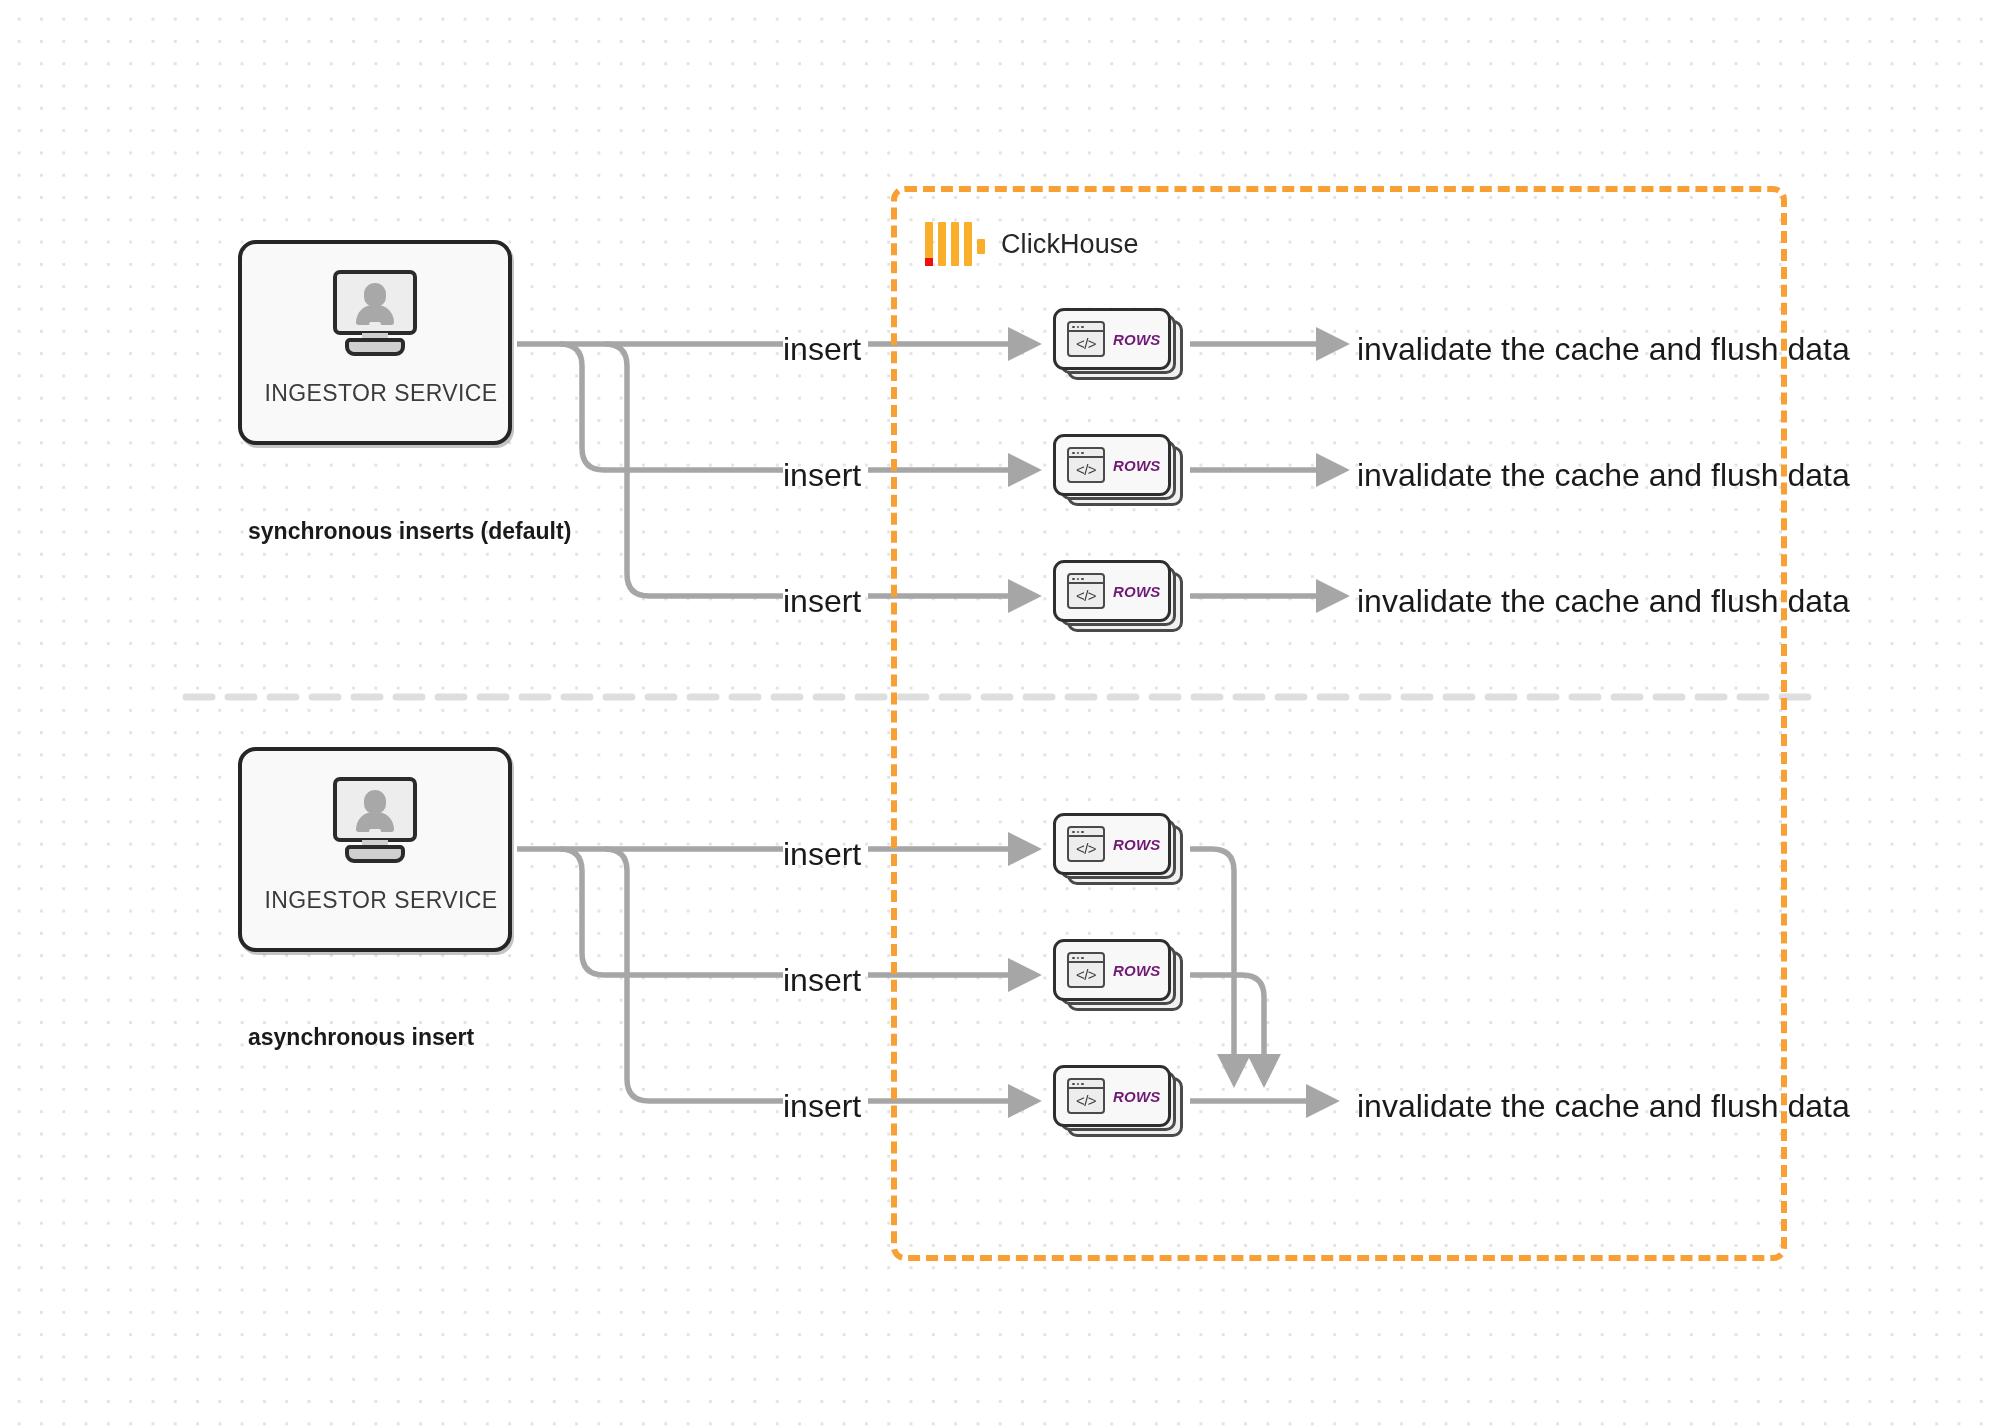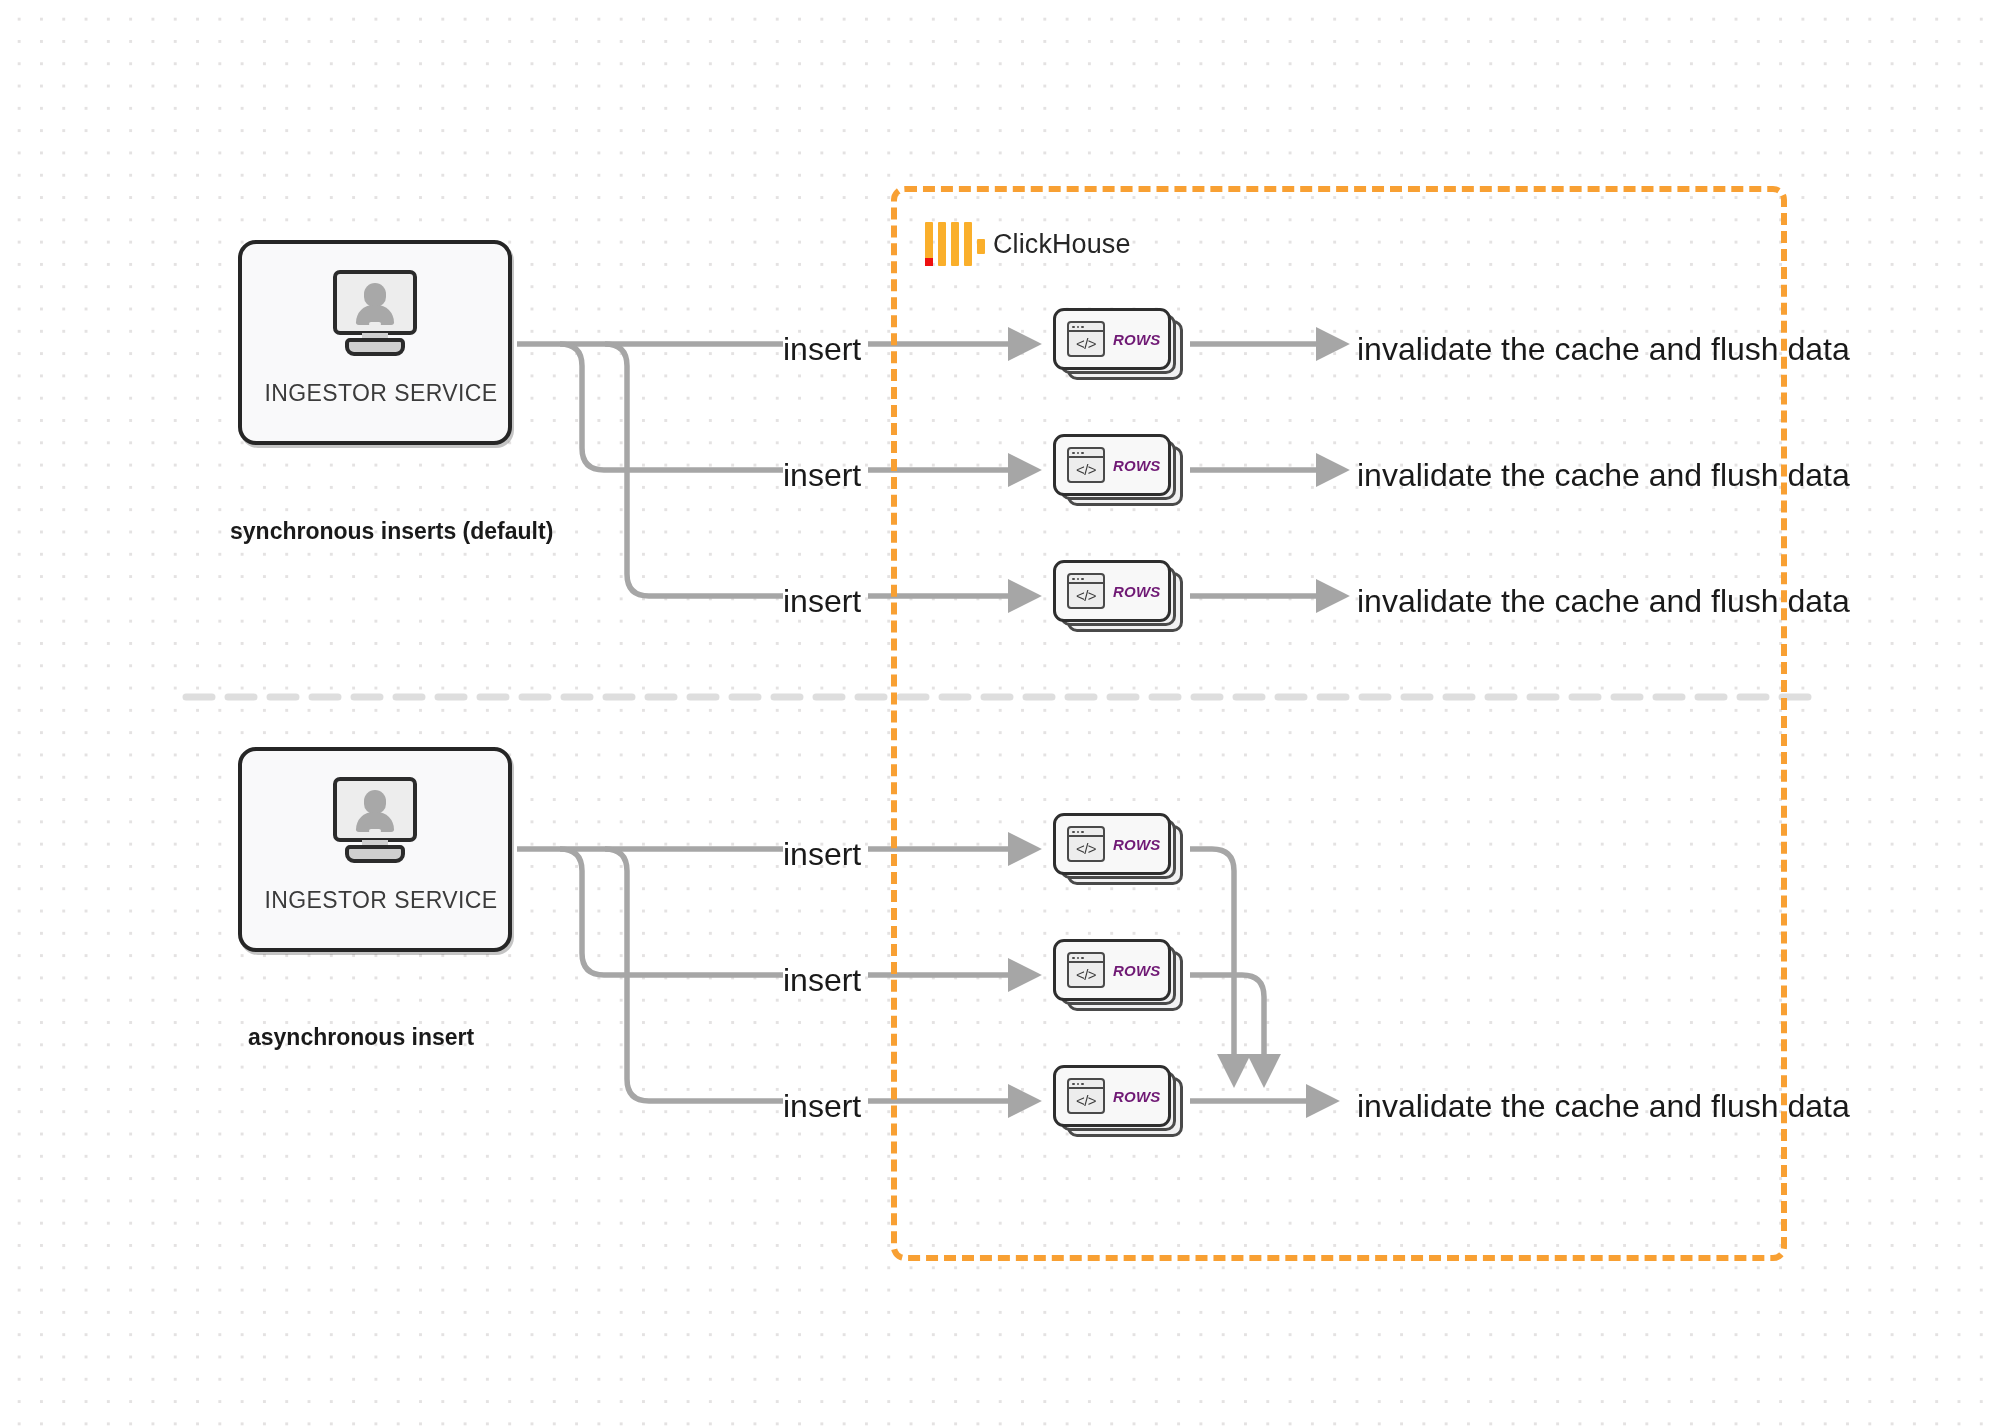--- a/index.html
+++ b/index.html
@@ -38,21 +38,21 @@
     box-sizing: border-box;
   }
 
   
   .ch-brand {
     position: absolute;
     left: 925px;
     top: 222px;
     display: flex;
     align-items: center;
-    gap: 20px;
+    gap: 28px;
     text-align: center;
   }
   .ch-logo {
     position: relative;
     width: 48px;
     height: 44px;
   }
   .ch-logo .bar {
     position: absolute;
     top: 0;
@@ -187,21 +187,21 @@
   }
 
   
   .caption {
     position: absolute;
     font-size: 23px;
     font-weight: bold;
     color: #1A1A1A;
     white-space: nowrap;
   }
-  .caption.sync  { left: 230px; top: 518px; }
+  .caption.sync  { left: 248px; top: 518px; }
   .caption.async { left: 248px; top: 1024px; }
 
   
   .rows-node {
     position: absolute;
     width: 130px;
     height: 72px;
   }
   .rows-back2 {
     position: absolute;

